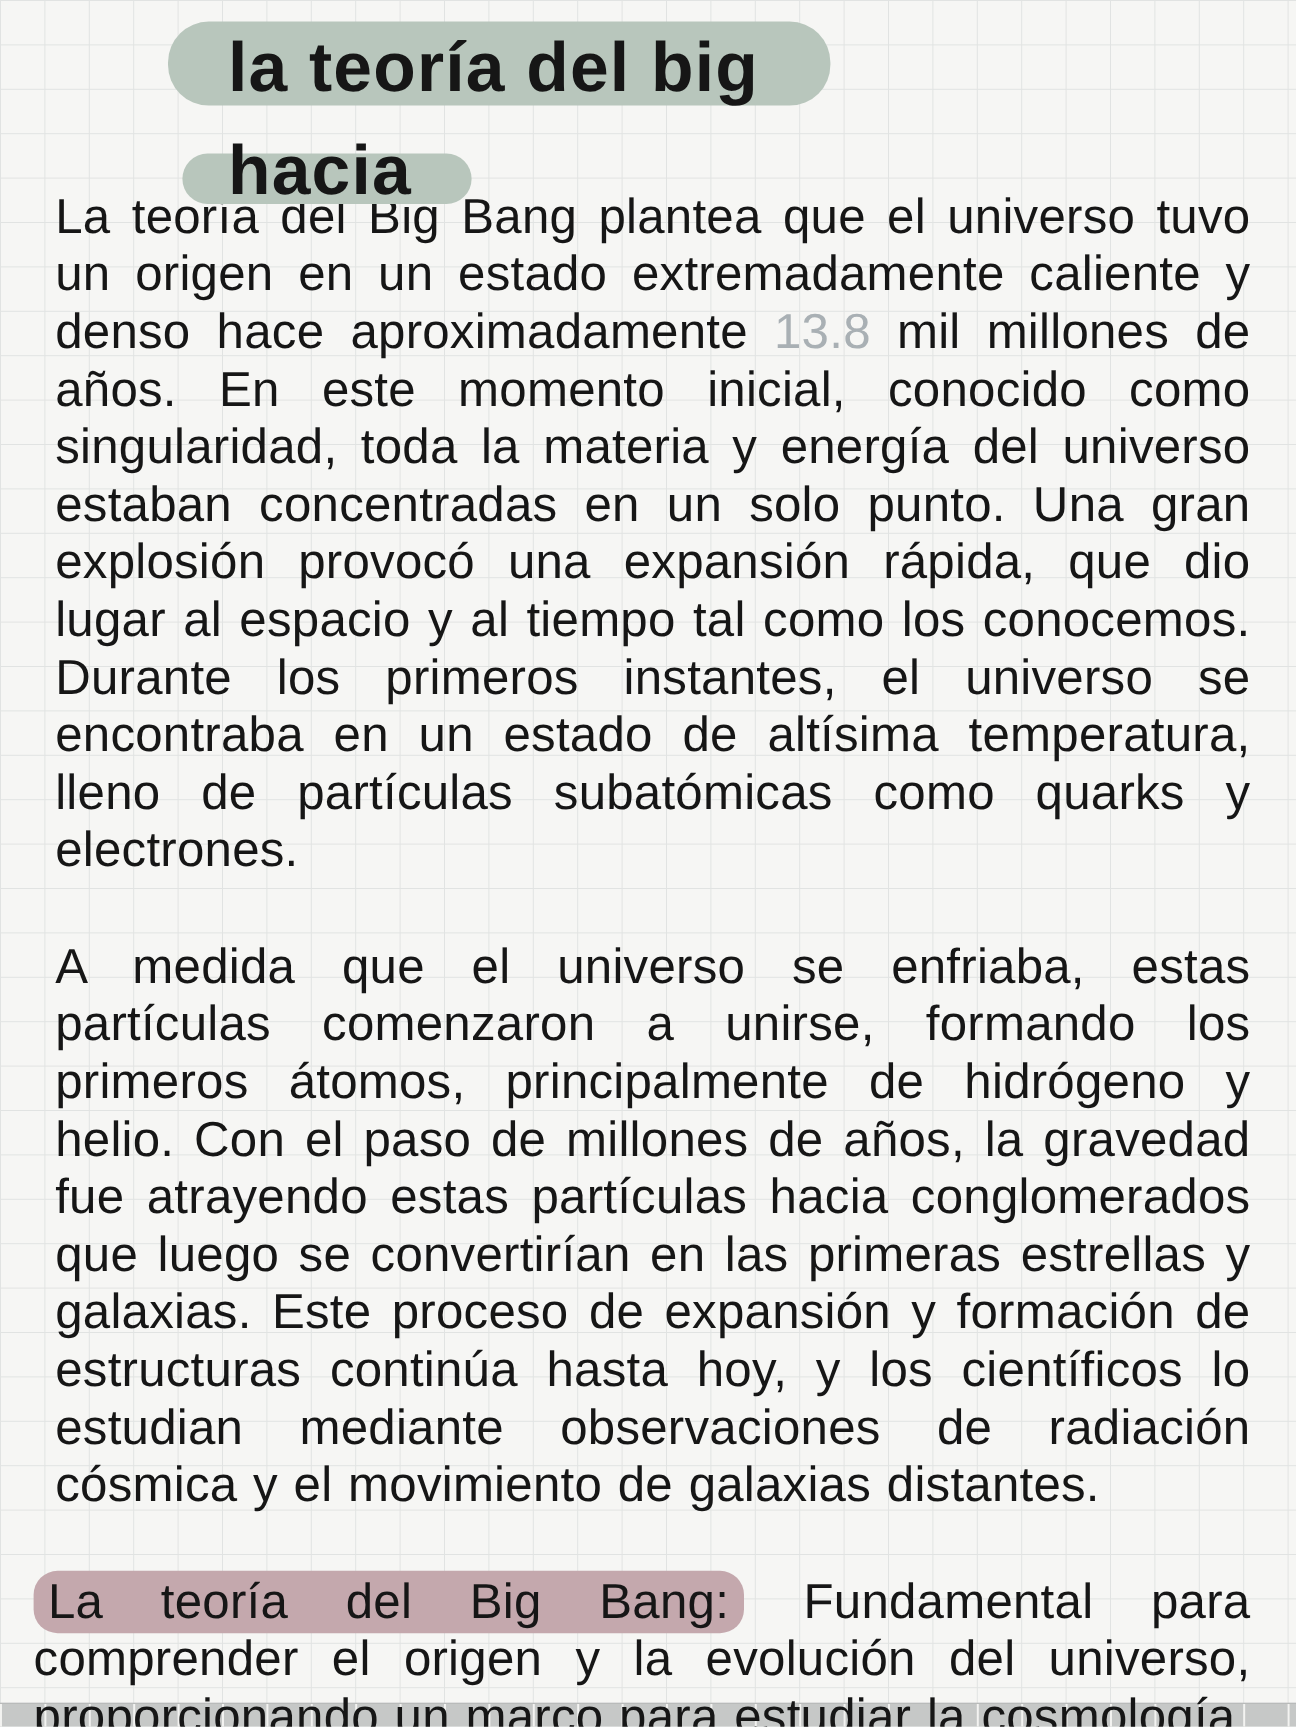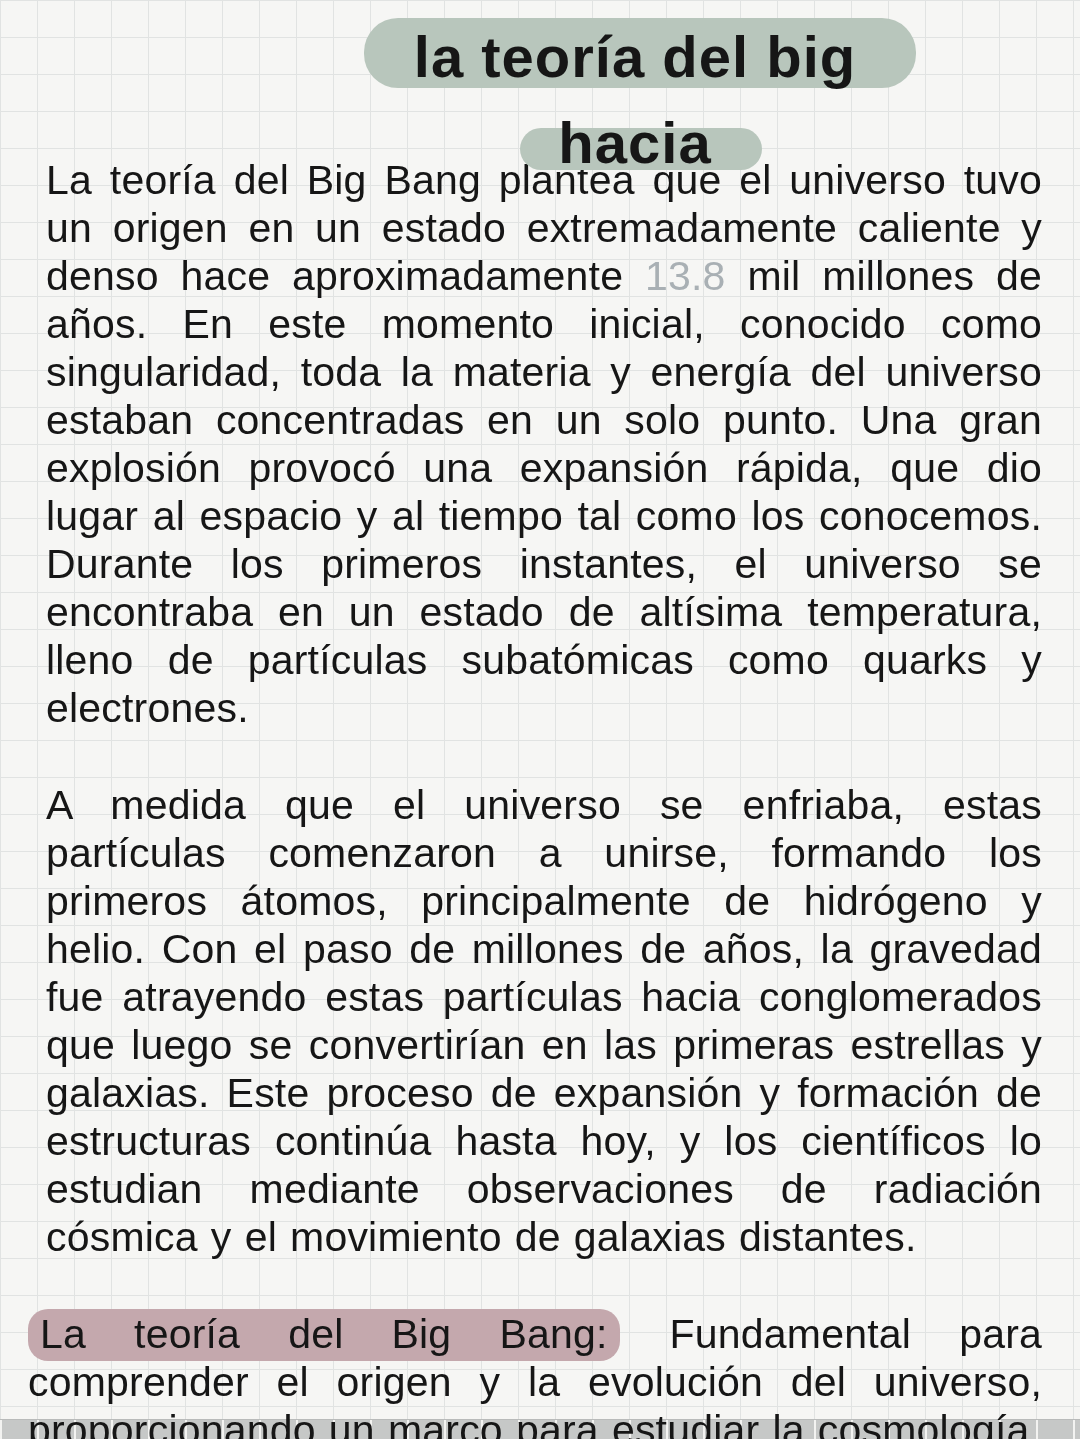--- a/index.html
+++ b/index.html
@@ -26,21 +26,20 @@
       linear-gradient(to right, #e1e3e2 1px, transparent 1px),
       linear-gradient(to bottom, #e1e3e2 1px, transparent 1px);
     background-size: 37px 37px;
   }
 
   
   .title {
     position: relative;
     z-index: 2;
     padding-top: 22px;
-    text-align: center;
   }
   .t-line {
     margin-left: 190px;
     line-height: 70px;
     font-size: 58px;
     font-weight: 700;
     letter-spacing: 1px;
     white-space: nowrap;
   }
   .t-line2 { margin-top: 16px; }

